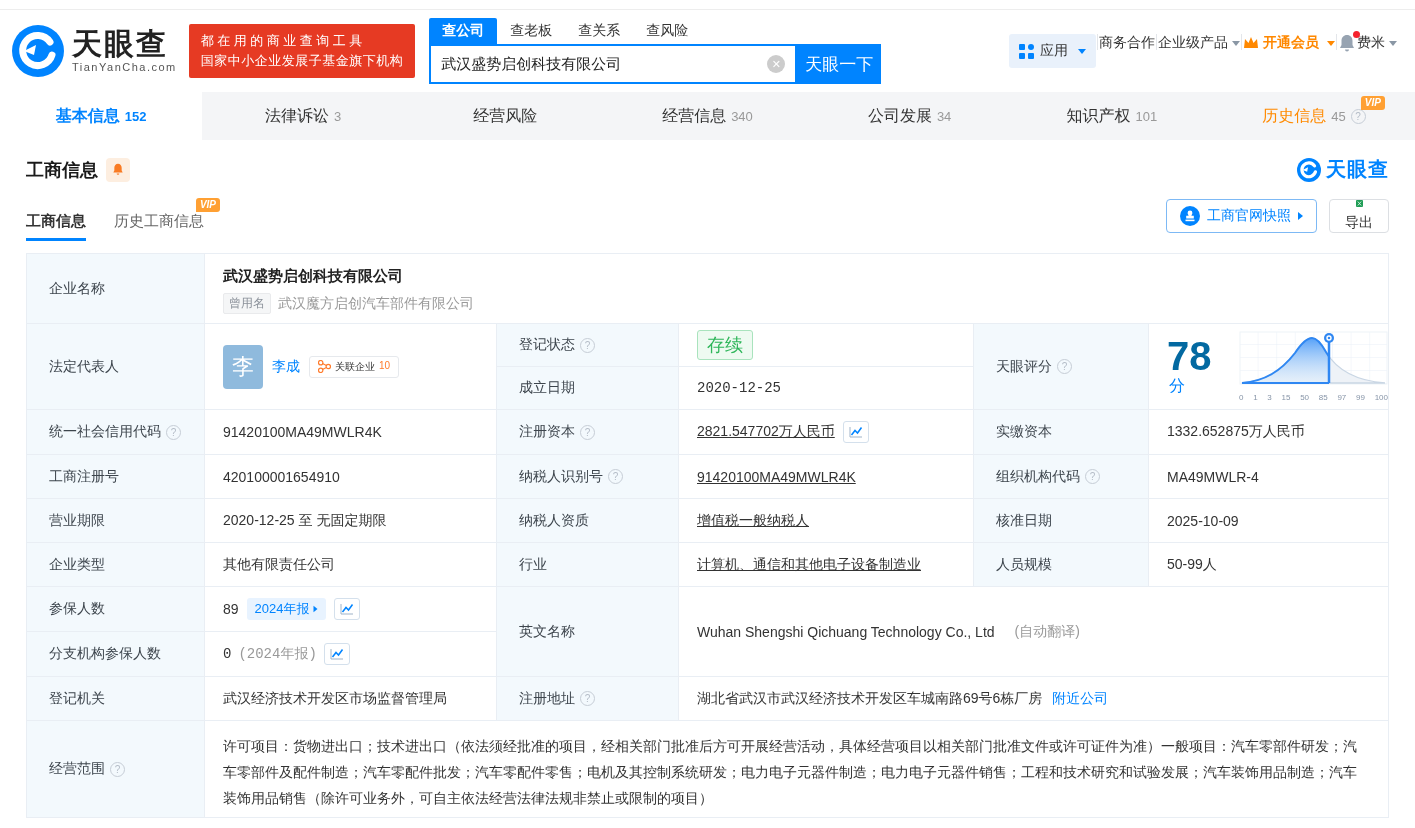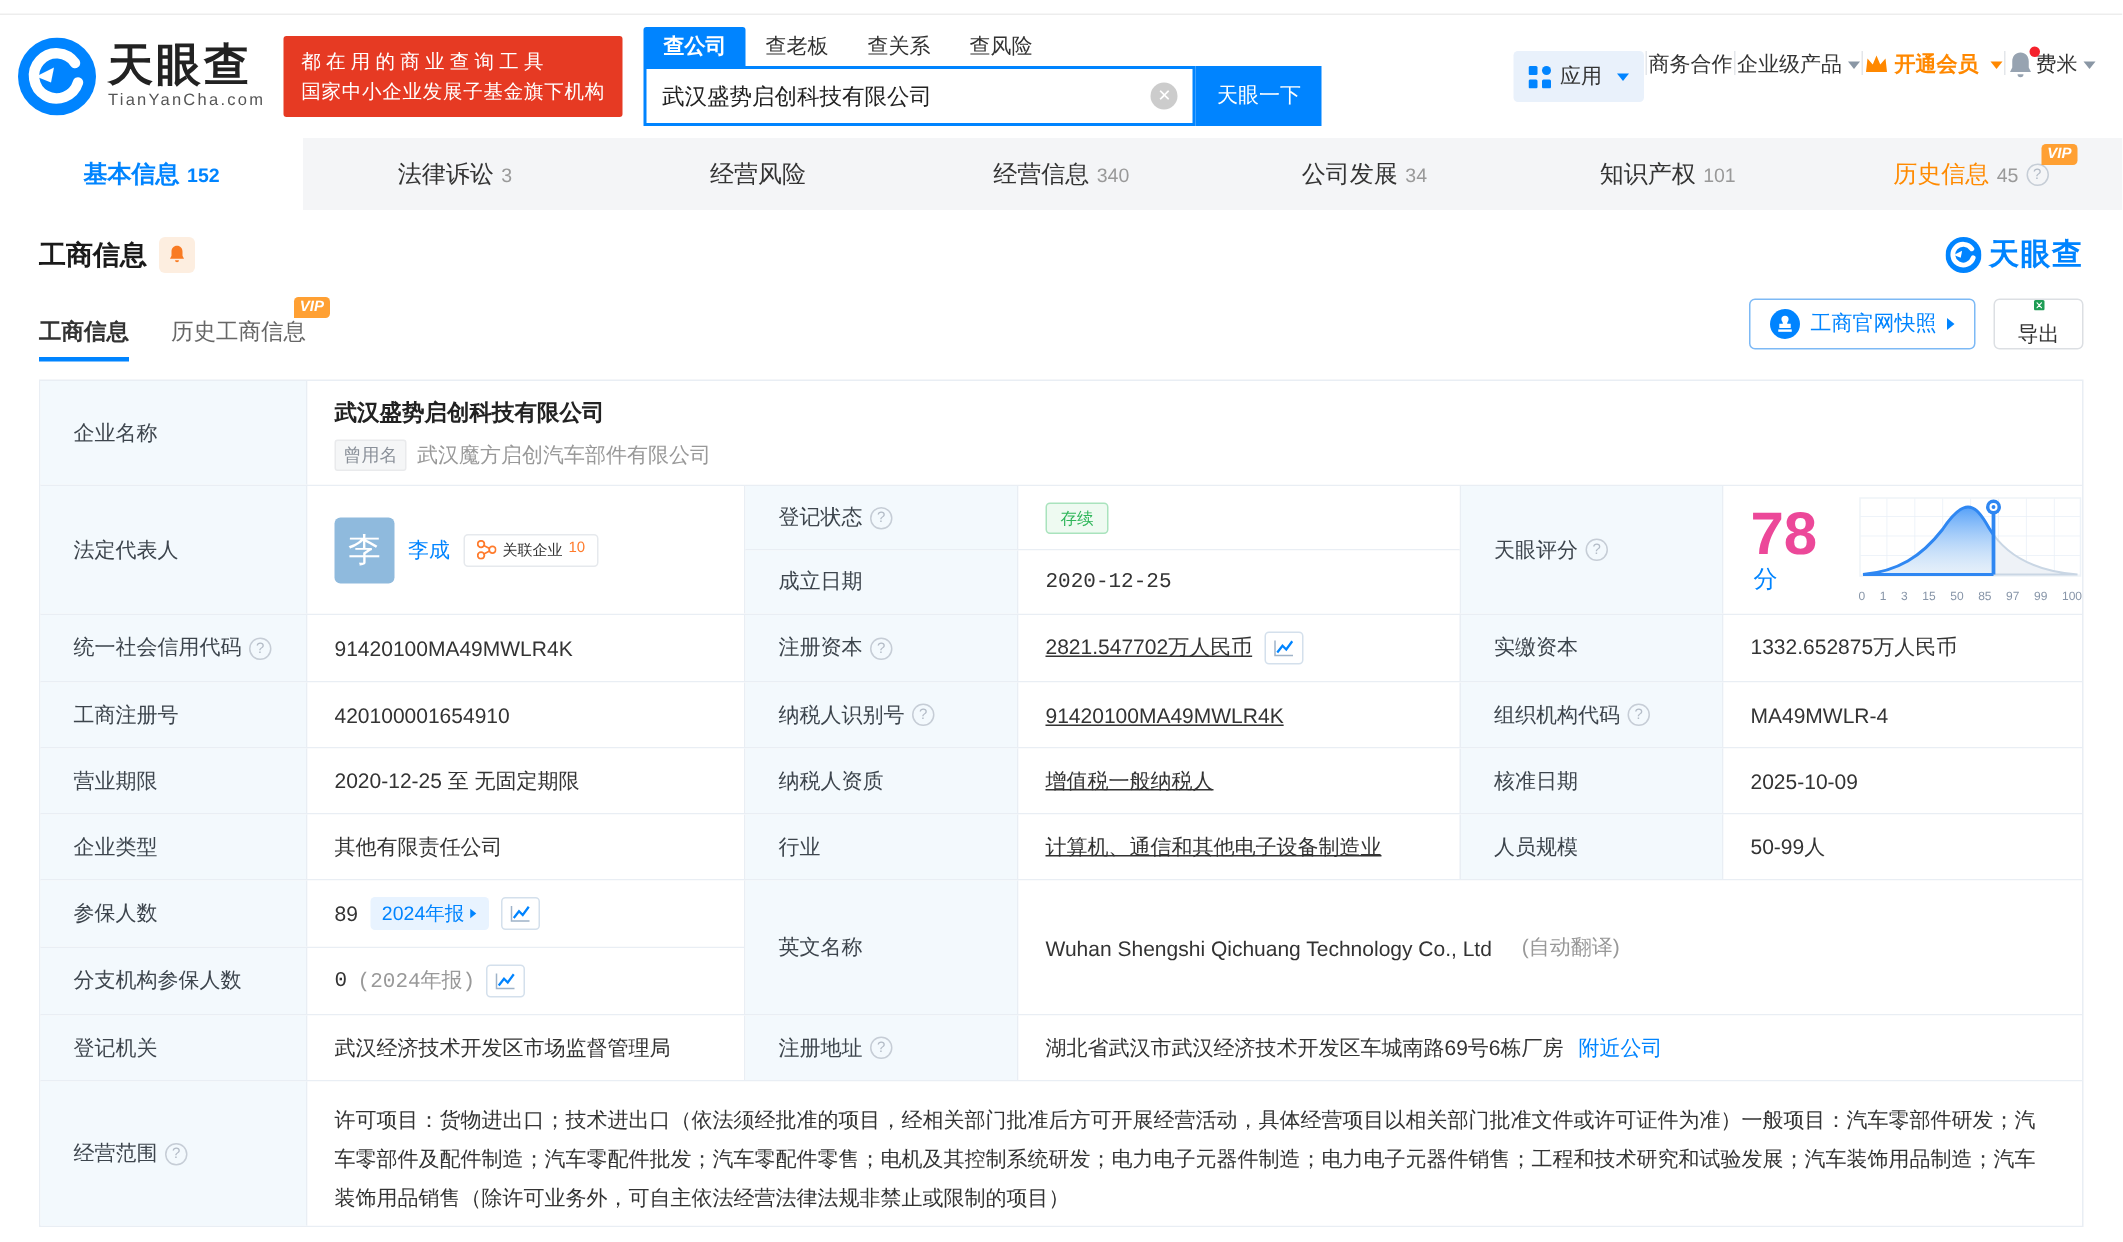--- a/index.html
+++ b/index.html
@@ -17,21 +17,21 @@
   .promo .l2 { font-size:13px; letter-spacing:0.5px; line-height:20px; }
   .search-wrap { margin-left:14px; width:452px; }
   .search-tabs { display:flex; align-items:flex-end; gap:0; }
   .search-tab { font-size:14px; color:#333; padding:4px 13px; cursor:pointer; }
   .search-tab.active { background:#0084ff; color:#fff; border-radius:2px 2px 0 0; font-weight:bold; }
   .search-row { display:flex; }
   .search-box { flex:1; display:flex; align-items:center; border:2px solid #0084ff; height:40px; background:#fff; }
   .search-box input { flex:1; border:none; outline:none; font-size:15px; color:#222; padding:0 10px; font-family:inherit; background:transparent;}
   .clear-ic { width:18px; height:18px; border-radius:50%; background:#ccc; color:#fff; font-size:11px; line-height:18px; text-align:center; margin-right:10px; cursor:pointer; }
   .clear-ic::after { content:"✕"; }
-  .search-btn { width:84px; height:40px; background:#0084ff; color:#fff; font-size:14px; border:none; cursor:pointer; font-family:inherit; }
+  .search-btn { width:84px; height:40px; background:#0084ff; color:#fff; font-size:17px; border:none; cursor:pointer; font-family:inherit; }
   .hnav { margin-left:auto; display:flex; align-items:flex-start; gap:1px; font-size:14px; color:#333; white-space:nowrap; }
   .apps-btn { display:flex; align-items:center; gap:6px; background:#e9f1fb; border-radius:3px; padding:8px 10px; cursor:pointer; }
   .caret { width:0; height:0; border-left:4px solid transparent; border-right:4px solid transparent; border-top:5px solid #8a97a5; display:inline-block; margin-left:4px;}
   .caret.blue { border-top-color:#0084ff; }
   .vdiv { width:1px; height:16px; background:#e3e6ea; }
   .hnav-item { cursor:pointer; display:flex; align-items:center; }
   .vip-link { color:#ff8800; font-weight:bold; display:flex; align-items:center; gap:4px; cursor:pointer; }
   .vip-link .caret { border-top-color:#ff8800; }
   .bell-wrap { position:relative; cursor:pointer; }
   .red-dot { position:absolute; top:-3px; right:-4px; width:7px; height:7px; background:#f5222d; border-radius:50%; }
@@ -78,25 +78,25 @@
   .subrow { display:flex; flex:1; border-bottom:1px solid #e9eef4; }
   .subrow:last-child { border-bottom:none;font-family:Liberation Mono, monospace; }
   .name-main { font-size:15px; font-weight:bold; color:#222; line-height:22px; }
   .former { display:flex; align-items:center; gap:7px; margin-top:6px; }
   .badge-gray { font-size:12px; color:#8a9099; background:#f5f6f7; border:1px solid #e9eaec; border-radius:2px; padding:1px 5px; }
   .gray-txt { color:#999; }
   .link { color:#0084ff; cursor:pointer; }
   .avatar { width:40px; height:44px; background:#8fbadd; border-radius:4px; color:#fff; font-size:22px; display:flex; align-items:center; justify-content:center; cursor:pointer; flex-shrink:0; }
   .rel-badge { display:flex; align-items:flex-start; gap:4px; border:1px solid #e6e9ed; border-radius:3px; padding:3px 8px; font-size:10px; color:#333; cursor:pointer; background:#fff; }
   .rel-badge .num { color:#ff7b2c; }
-  .badge-green { color:#2fb65a; background:#eefaf1; border:1px solid #a9e3bd; border-radius:3px; padding:2px 9px; font-size:11px; }
+  .badge-green { color:#2fb65a; background:#eefaf1; border:1px solid #a9e3bd; border-radius:3px; padding:2px 9px; font-size:18px; }
   .pill-blue { color:#0084ff; background:#e8f3ff; border-radius:3px; padding:2px 8px; font-size:13px; cursor:pointer; display:inline-flex; align-items:center; gap:3px; }
   .pill-blue .arrow-r { border-left-color:#0084ff; transform:scale(.8); }
   .trend-btn { width:26px; height:22px; border:1px solid #d4e0ec; border-radius:3px; display:inline-flex; align-items:center; justify-content:center; cursor:pointer; background:#fff; }
-  .score-val { font-size:40px; font-weight:bold; color:#ec4899; line-height:1; }
+  .score-val { font-size:40px; font-weight:bold; color:#0369a1; line-height:1; }
   .score-unit { font-size:16px; color:#0084ff; margin-left:2px; }
   .score-chart { margin-left:16px; }
   .tick-row { display:flex; justify-content:space-between; width:149px; font-size:8px; color:#8795a8; margin-top:1px; }
   .scope-cell { align-items:flex-start; padding:12px 24px 12px 18px; line-height:26px; display:block; }
 </style>
 </head>
 <body>
 
 <div class="topline"></div>
 

